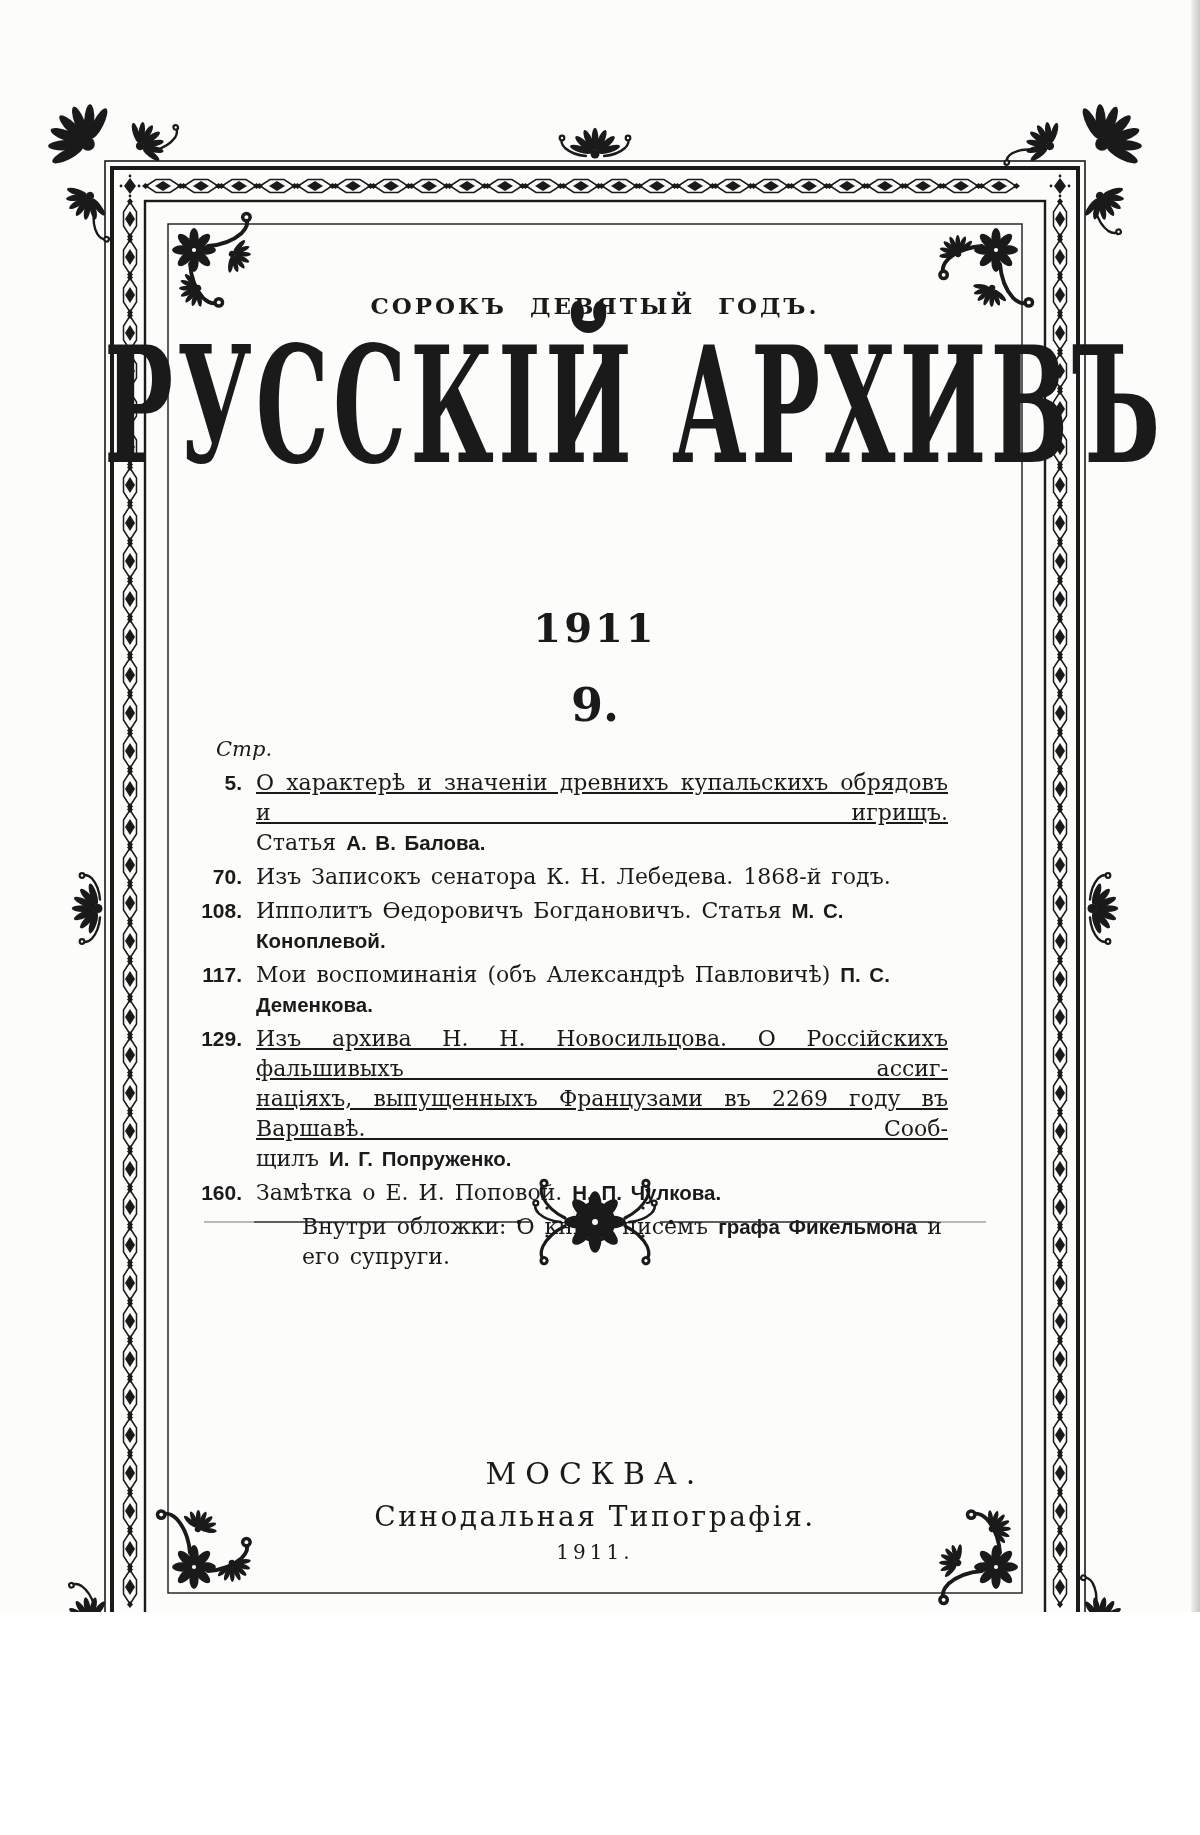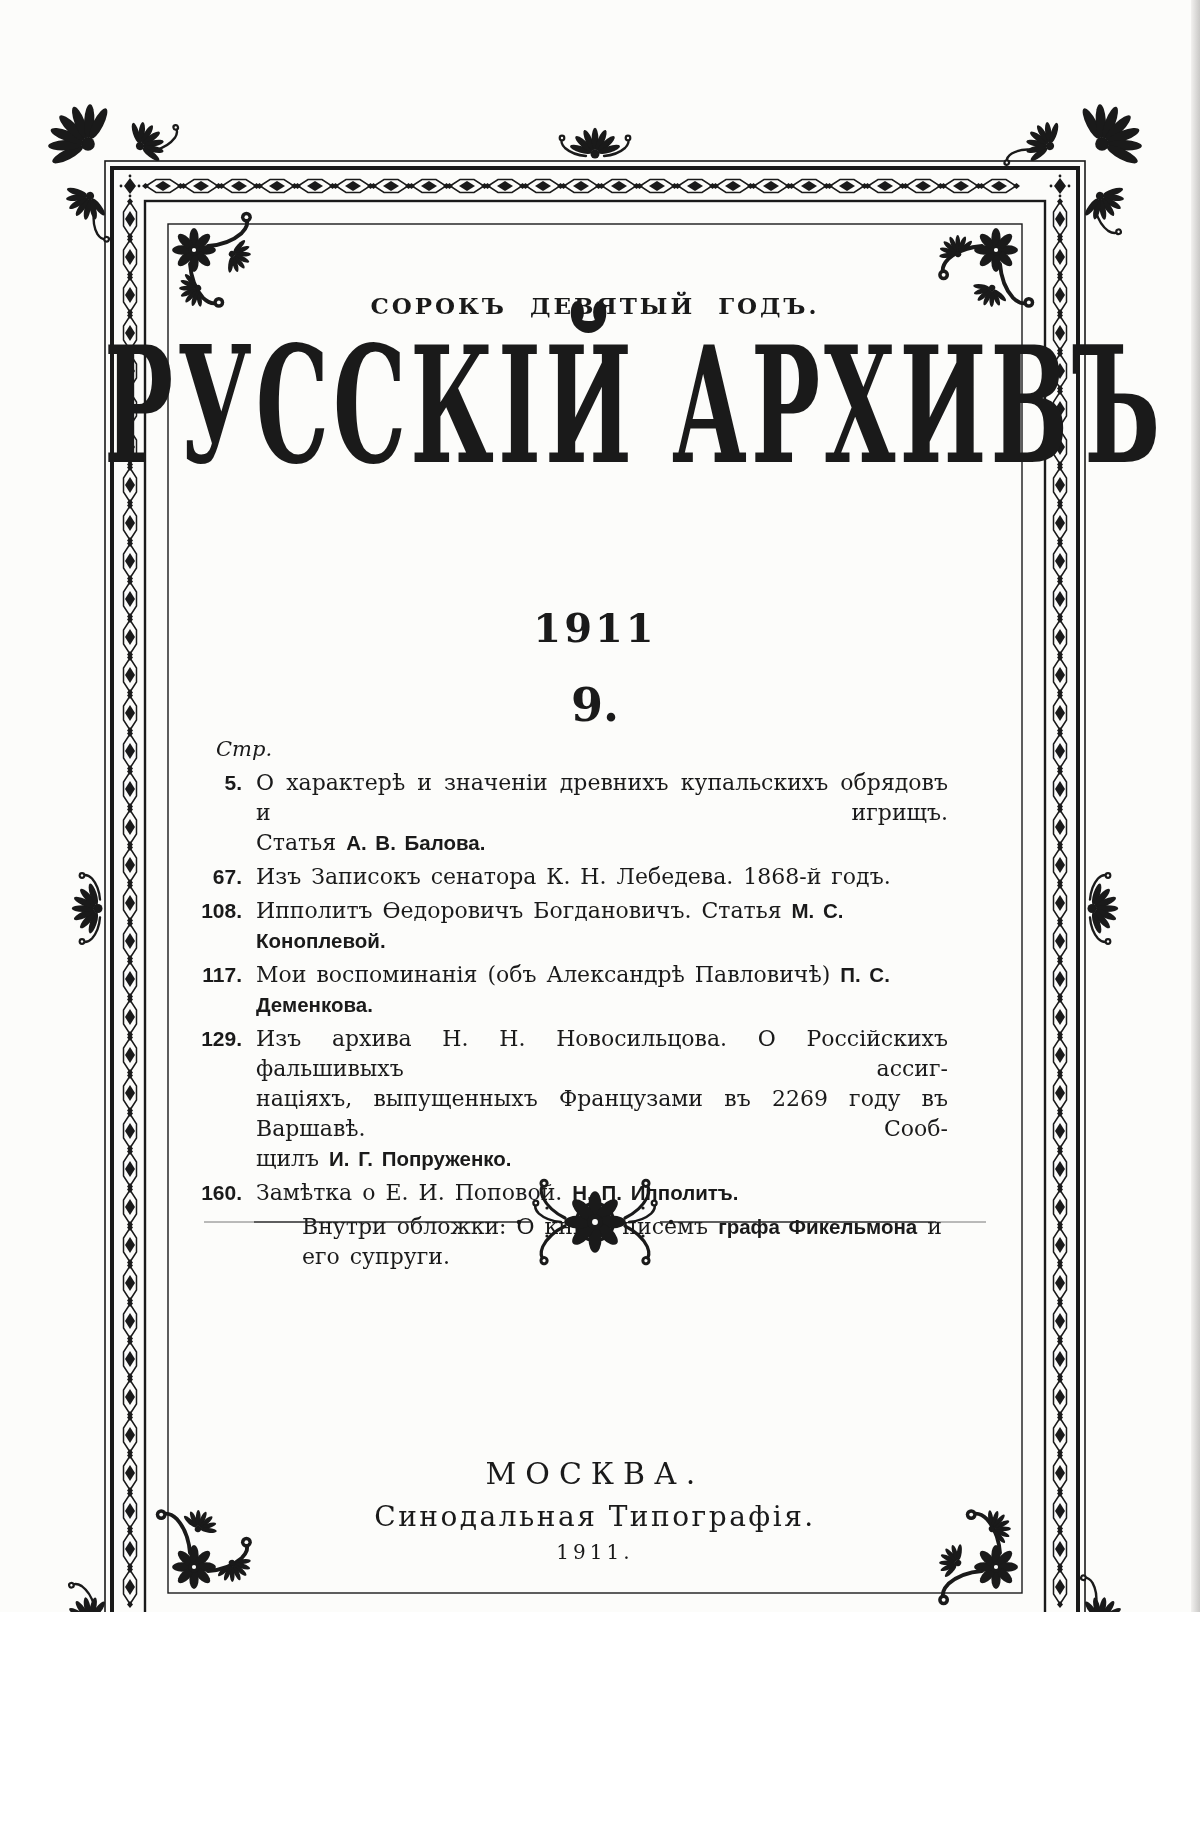--- a/index.html
+++ b/index.html
@@ -35,21 +35,21 @@
 
   .toc{position:absolute;left:170px;top:736px;width:790px;font-size:22px;}
   .toc-str{font-size:21px;line-height:26px;margin-left:46px;margin-bottom:6px;font-style:italic;}
   .toc-row{display:flex;margin-bottom:4px;}
   .toc-num{
     width:72px;flex:0 0 72px;text-align:right;padding-right:14px;
     font-family:"Liberation Sans", sans-serif;font-weight:bold;font-size:21px;
     line-height:30px;
   }
   .toc-lines{width:692px;line-height:30px;word-spacing:3px;}
-  .toc-line.just{text-align:justify;text-align-last:justify;}
+  .toc-line.just{text-align:justify;text-align-last:justify;text-decoration:underline;}
   .toc-lines .b, .toc-note .b{
     font-family:"Liberation Sans", sans-serif;font-weight:bold;font-size:20.5px;
   }
   .toc-note{margin-left:132px;margin-top:4px;line-height:30px;word-spacing:3px;}
 
   .imprint{top:1456px;text-align:center;}
   .imprint-city{font-size:30px;letter-spacing:9px;line-height:36px;}
   .imprint-publisher{font-size:28px;letter-spacing:2.5px;line-height:34px;margin-top:8px;}
   .imprint-year{font-size:20px;letter-spacing:4px;line-height:36px;}
 
@@ -327,21 +327,21 @@
     <div class="toc-str">Стр.</div>
     <div>
         <div class="toc-row">
           <div class="toc-num">5.</div>
           <div class="toc-lines">
             <div class="toc-line just"><span>О характерѣ и значеніи древнихъ купальскихъ обрядовъ и игрищъ.</span></div>
             <div class="toc-line"><span>Статья </span><span class="b">А. В. Балова.</span></div>
           </div>
         </div>
         <div class="toc-row">
-          <div class="toc-num">67.</div>
+          <div class="toc-num">70.</div>
           <div class="toc-lines">
             <div class="toc-line"><span>Изъ Записокъ сенатора К. Н. Лебедева. 1868-й годъ.</span></div>
           </div>
         </div>
         <div class="toc-row">
           <div class="toc-num">108.</div>
           <div class="toc-lines">
             <div class="toc-line"><span>Ипполитъ Ѳедоровичъ Богдановичъ. Статья </span><span class="b">М. С. Коноплевой.</span></div>
           </div>
         </div>
@@ -355,21 +355,21 @@
           <div class="toc-num">129.</div>
           <div class="toc-lines">
             <div class="toc-line just"><span>Изъ архива Н. Н. Новосильцова. О Россійскихъ фальшивыхъ ассиг-</span></div>
             <div class="toc-line just"><span>націяхъ, выпущенныхъ Французами въ 2269 году въ Варшавѣ. Сооб-</span></div>
             <div class="toc-line"><span>щилъ </span><span class="b">И. Г. Попруженко.</span></div>
           </div>
         </div>
         <div class="toc-row">
           <div class="toc-num">160.</div>
           <div class="toc-lines">
-            <div class="toc-line"><span>Замѣтка о Е. И. Поповой. </span><span class="b">Н. П. Ипполитъ.</span></div>
+            <div class="toc-line"><span>Замѣтка о Е. И. Поповой. </span><span class="b">Н. П. Чулкова.</span></div>
           </div>
         </div>
       </div>
     <div class="toc-note"><span>Внутри обложки: О книгѣ писемъ </span><span class="b">графа Фикельмона</span><span> и его супруги.</span></div>
   </div>
 
   <svg class="divider-svg" width="982" height="70" viewBox="0 0 982 70" fill="#1a1a1a">
     <g id="divider-built">
         <line x1="100" y1="32" x2="150" y2="32" stroke="#555" stroke-width="0.8"></line>
         <line x1="150" y1="32" x2="426" y2="32" stroke="#2a2a2a" stroke-width="1.5"></line>

